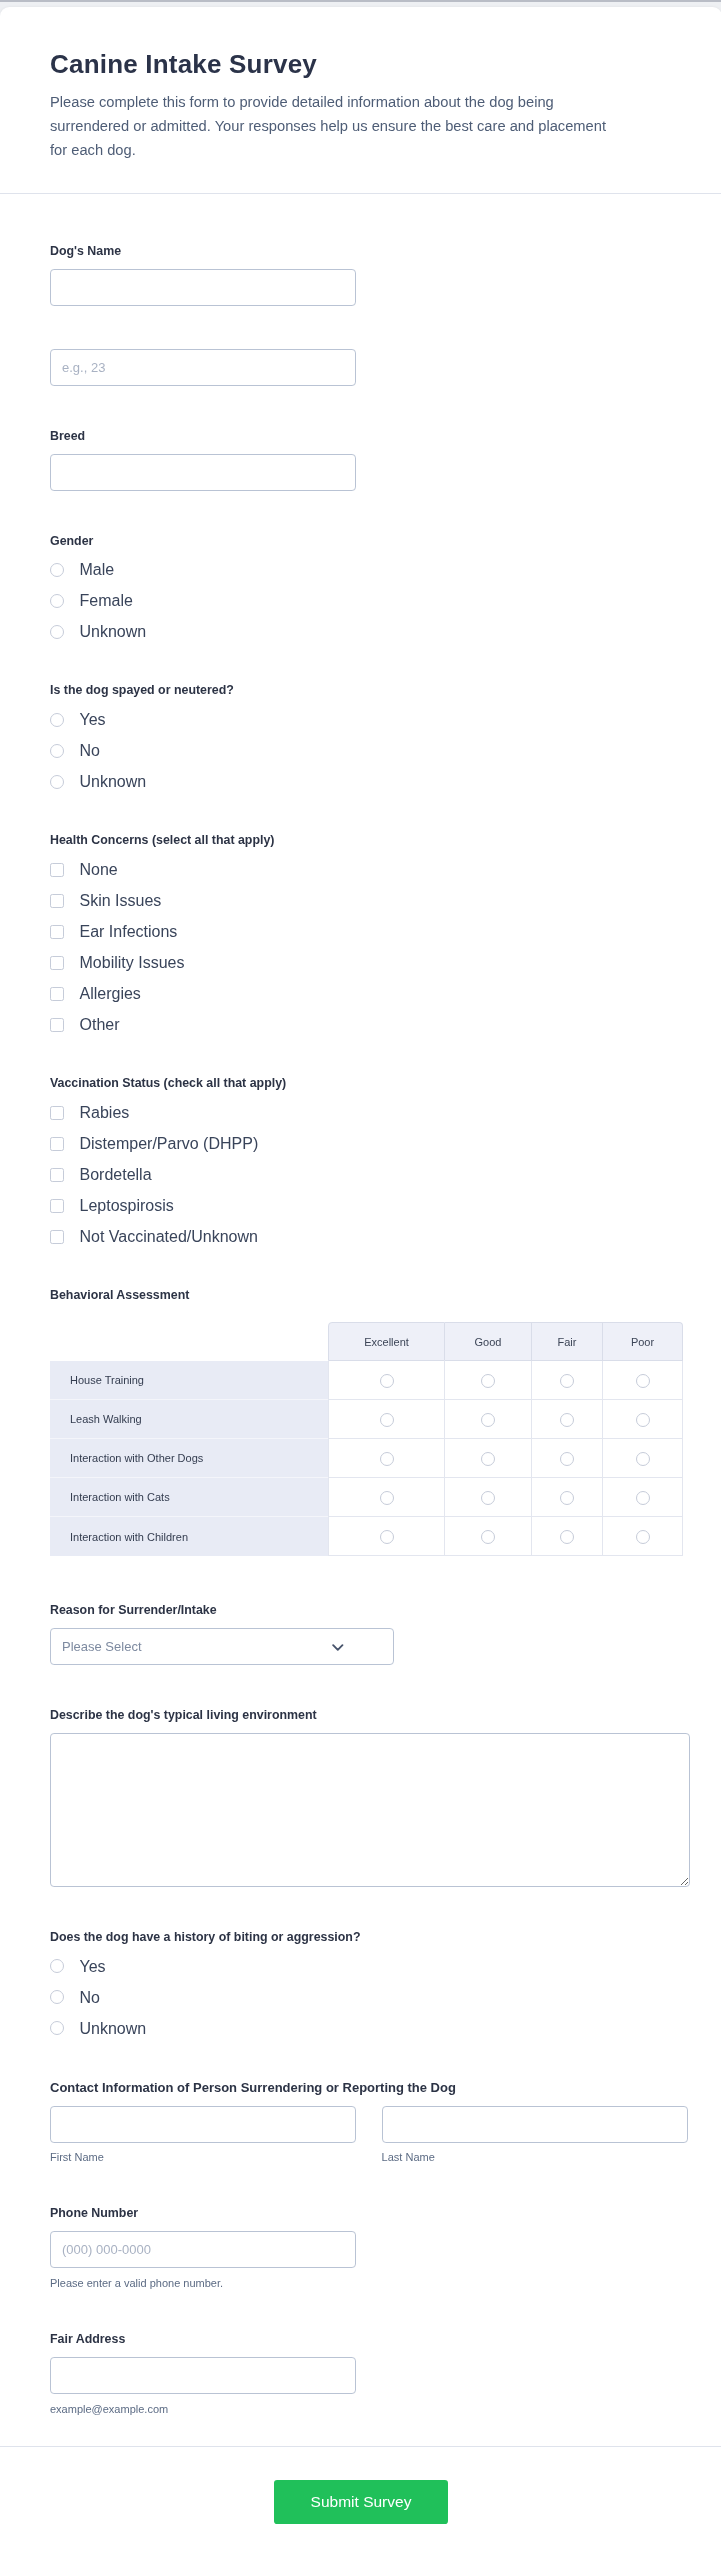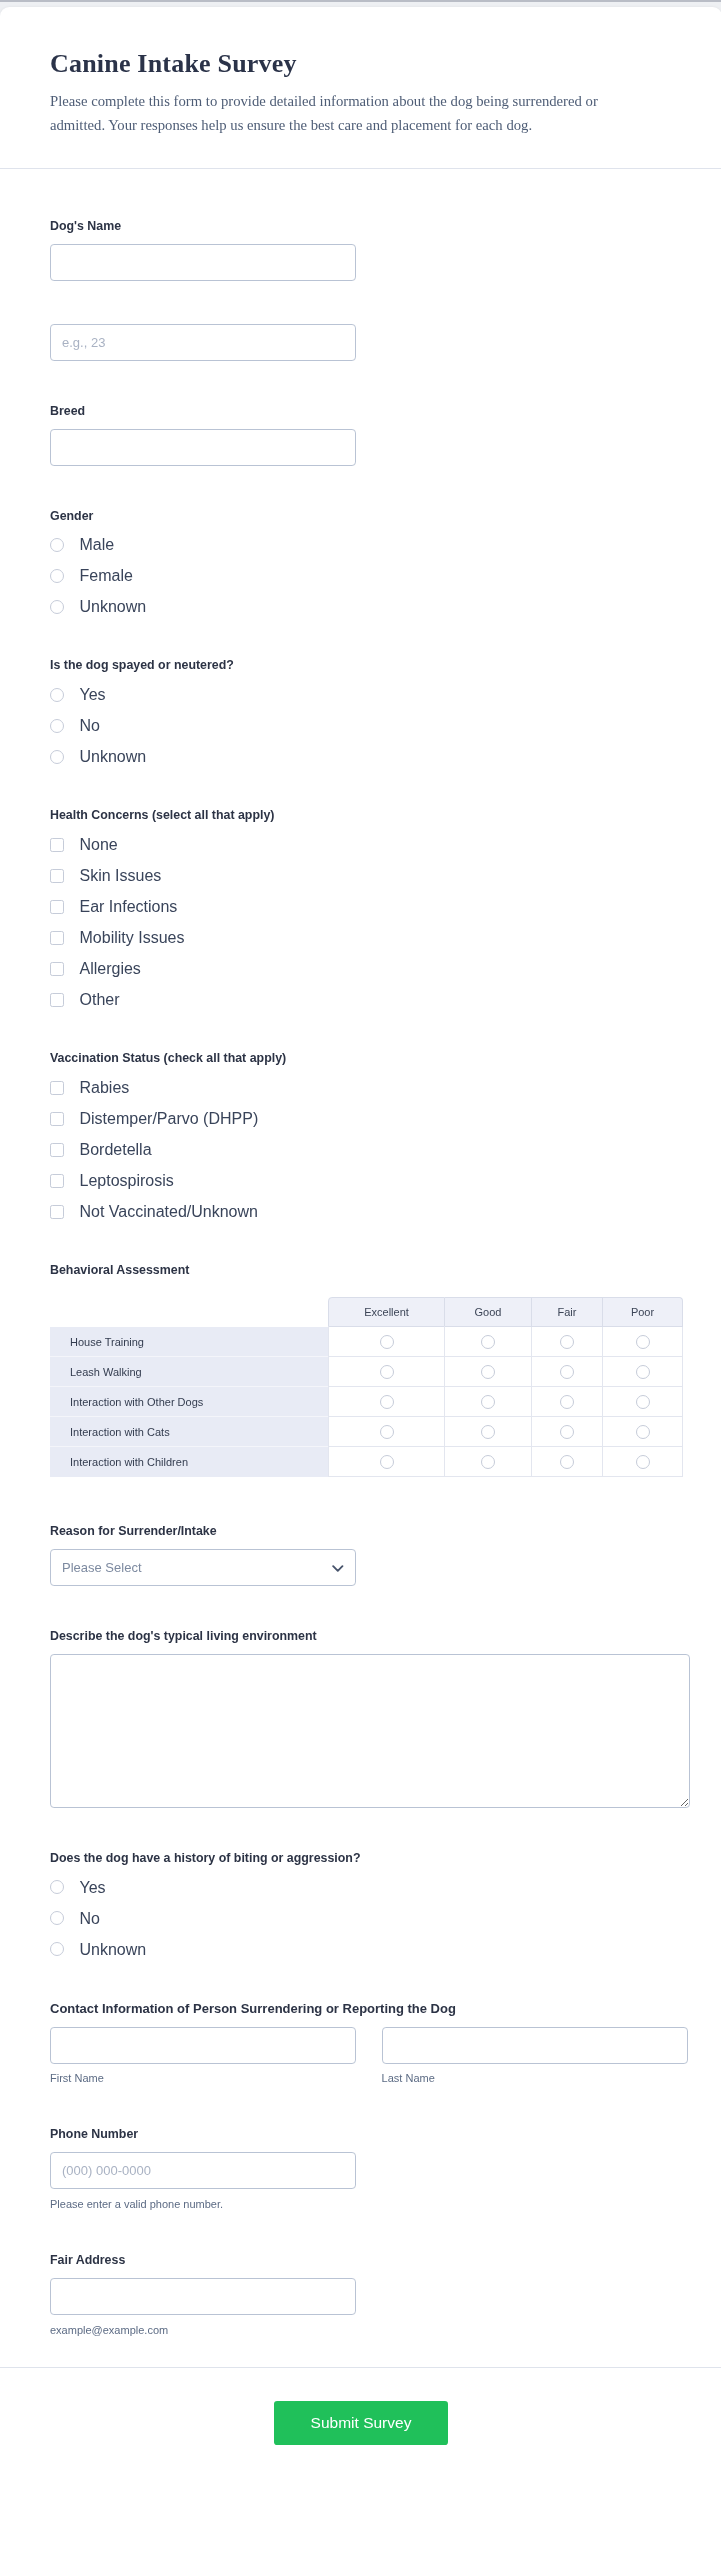--- a/index.html
+++ b/index.html
@@ -13,21 +13,21 @@
   body::before{
     content:""; display:block; height:1.6px; background:#b9bdc6;
   }
   .card{
     margin-top:5.4px; background:#ffffff;
     border-radius:9.3px 9.3px 0 0;
     min-height:2569px;
     box-shadow:0 0 3.1px rgba(0,0,0,0.06);
   }
   
-  .form-header{ padding:42px 50px 31px 50px;font-family:Liberation Serif, serif; }
+  .form-header{ padding:42px 50px 31px 50px; }
   .form-title{
     font-size:26px; font-weight:bold; color:#2b3349; letter-spacing:0.2px;
   }
   .form-desc{
     margin-top:10px; max-width:559px;
     font-size:14.7px; line-height:24px; color:#4e5d76;
   }
   .divider{ border:none; border-top:0.8px solid #dfe3ec; height:0; }
   
   .form-body{ padding:50px 33px 0 50px; }
@@ -66,21 +66,21 @@
   .opt-text{ font-size:16px; color:#39445a; line-height:17px; }
   input.radio, input.checkbox{
     appearance:none; -webkit-appearance:none;
     width:14px; height:14px; flex:0 0 14px;
     border:0.8px solid #c6ccd9; background:#fff; cursor:pointer; margin:0;
   }
   input.radio{ border-radius:50%; }
   input.checkbox{ border-radius:2.3px; }
   
   .matrix{ margin-top:18.6px; margin-bottom:47px; border-collapse:separate; border-spacing:0; }
-  .matrix th, .matrix td{ height:30px; }
+  .matrix th, .matrix td{ height:39px; }
   .matrix thead th.colhead{
     background:#eef0f8; border:0.8px solid #d9dde9; border-left:none;
     border-radius:0; font-size:11px; font-weight:normal; color:#3c4557;
     text-align:center;
   }
   .matrix thead th.colhead.first-col{ border-left:0.8px solid #d9dde9; border-radius:3.9px 0 0 0; }
   .matrix thead th.colhead.last-col{ border-radius:0 3.9px 0 0; }
   .matrix thead th.corner{ background:transparent; border:none; }
   .matrix tbody th.rowlabel{
     background:#e8ebf5; text-align:left; font-weight:normal;
@@ -90,21 +90,21 @@
   .matrix tbody td.cell{
     background:#fff; text-align:center;
     border-right:0.8px solid #e3e6ef; border-bottom:0.8px solid #e3e6ef;
   }
   .matrix tbody td.cell.first-col{ border-left:0.8px solid #e3e6ef; }
   .matrix tbody tr:last-child th.rowlabel{ border-bottom:none; }
   .matrix td.cell input.radio{ display:inline-block; vertical-align:middle; }
   
   .select-wrap{ position:relative; width:306px; margin-top:9.3px; }
   .select-box{
-    width:306px; height:37px;
+    width:344px; height:37px;
     border:0.8px solid #b9c3d4; border-radius:3.9px; background:#fff;
     display:flex; align-items:center; padding:0 31px 0 11px;
     font-size:13px; color:#7d8aa0; cursor:pointer;
   }
   .select-chevron{ position:absolute; right:12.4px; top:15.5px; }
   
   .name-row{ display:flex; gap:25.6px; margin-top:11px; }
   .name-col .text-input{ margin-top:0; }
   .sublabel{ margin-top:7.8px; font-size:11px; color:#5c6b84; }
   

